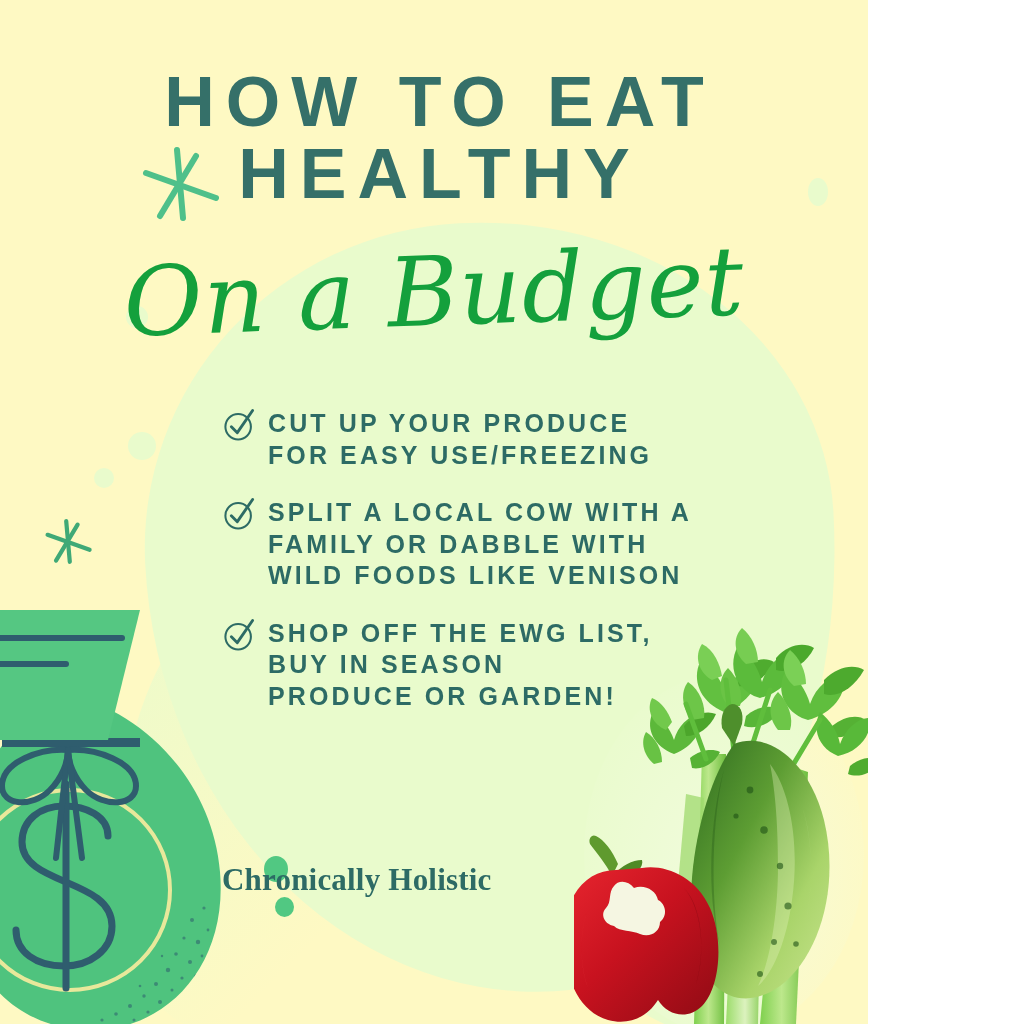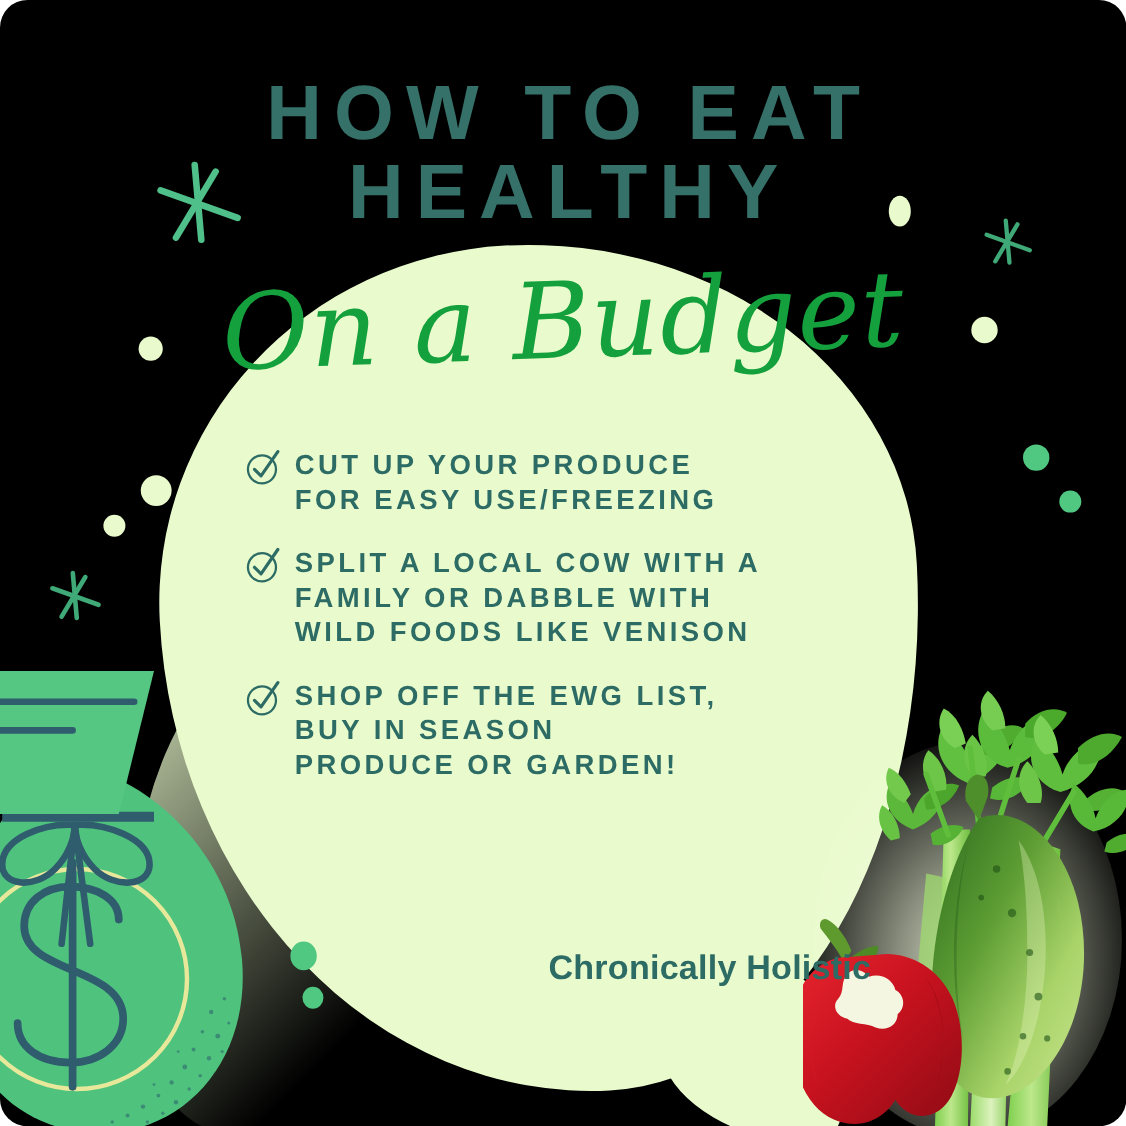--- a/index.html
+++ b/index.html
@@ -2,26 +2,25 @@
 <html><head>
 <meta charset="utf-8">
 <style>
   html, body {
     margin: 0;
     padding: 0;
     background: #ffffff;
   }
   #poster {
     position: relative;
-    width: 1024px;
+    width: 868px;
     height: 1024px;
     overflow: hidden;
-    background: #000000;
+    background: #fef9c3;
     font-family: "Liberation Sans", sans-serif;
-    border-radius: 25px;
   }
 
   
   .bg-layer {
     position: absolute;
     inset: 0;
     overflow: hidden;
   }
 
   
@@ -153,25 +152,26 @@
     letter-spacing: 3.1px;
     line-height: 1.26;
     white-space: pre-line;
   }
 
   .signature {
     position: absolute;
     left: 222px;
     width: 570px;
     top: 862px;
-    text-align: right;
+    text-align: left;
     color: #2d6b65;
     font-size: 31px;
     font-weight: 700;
     letter-spacing: 0.2px;
+    font-family: Liberation Serif, serif;
   }
 </style>
 </head>
 <body>
 
 <div id="poster">
 
   <div class="bg-layer">
 
     <div class="content-blob"></div>

